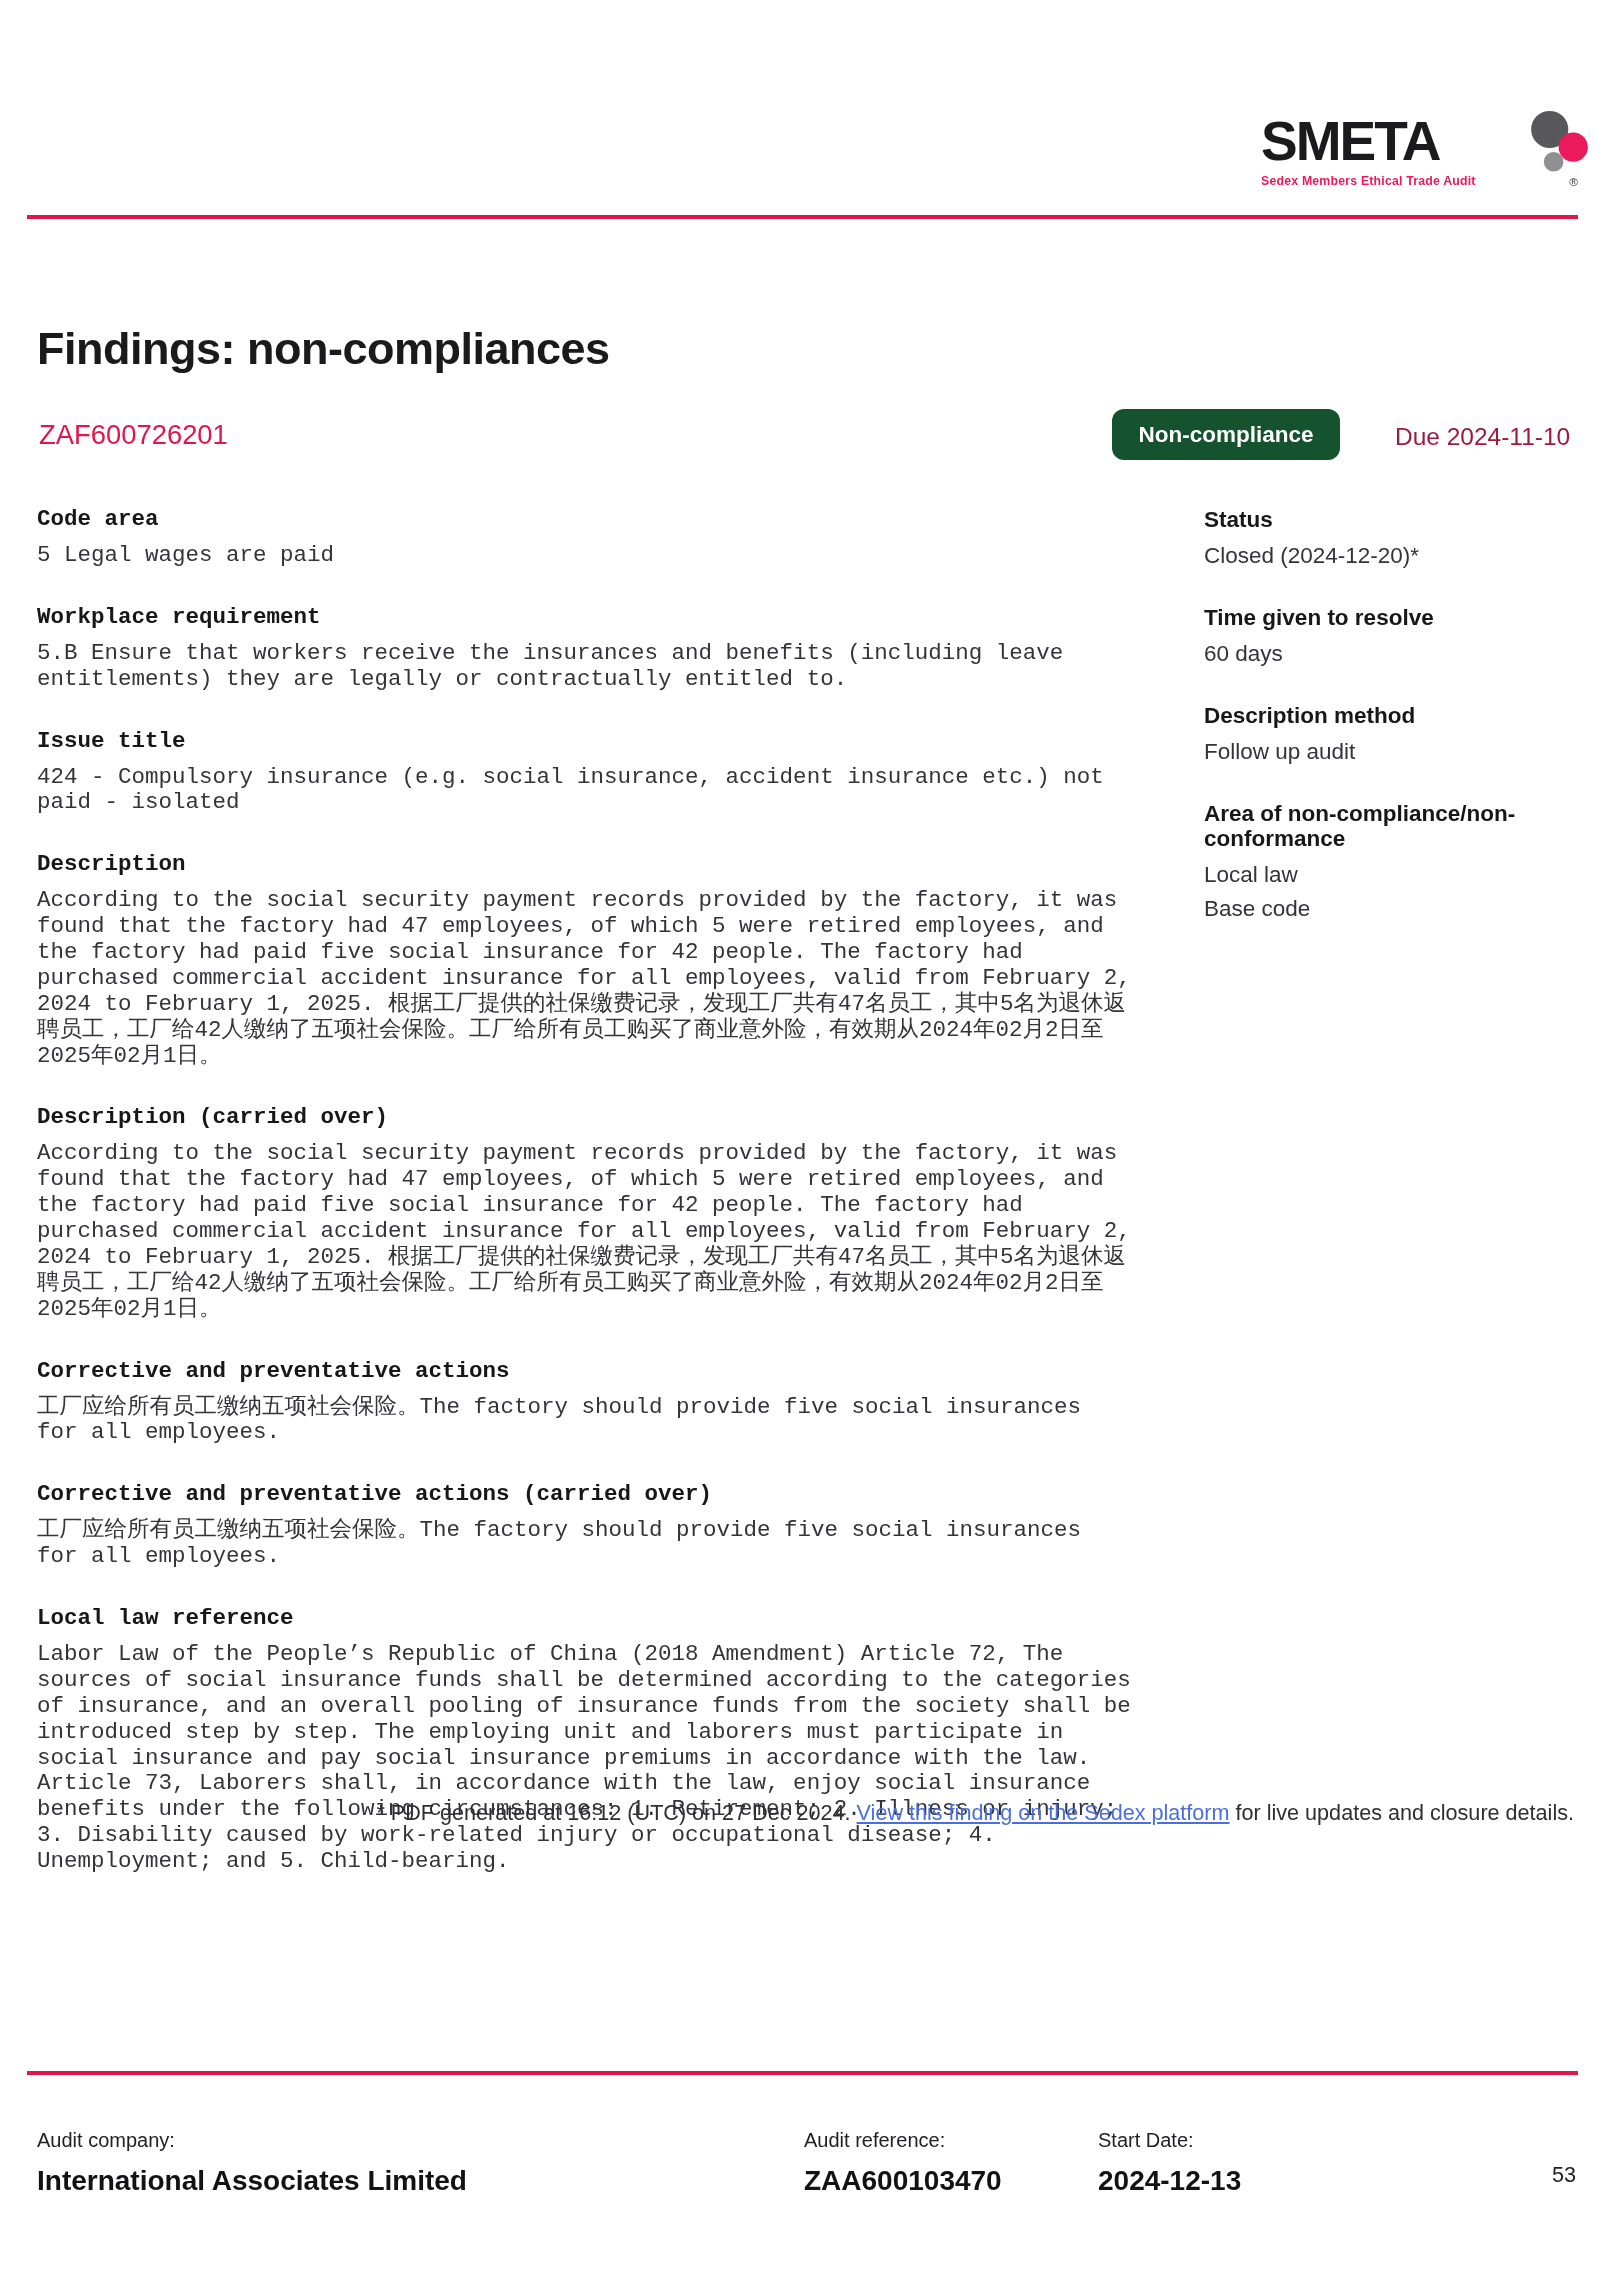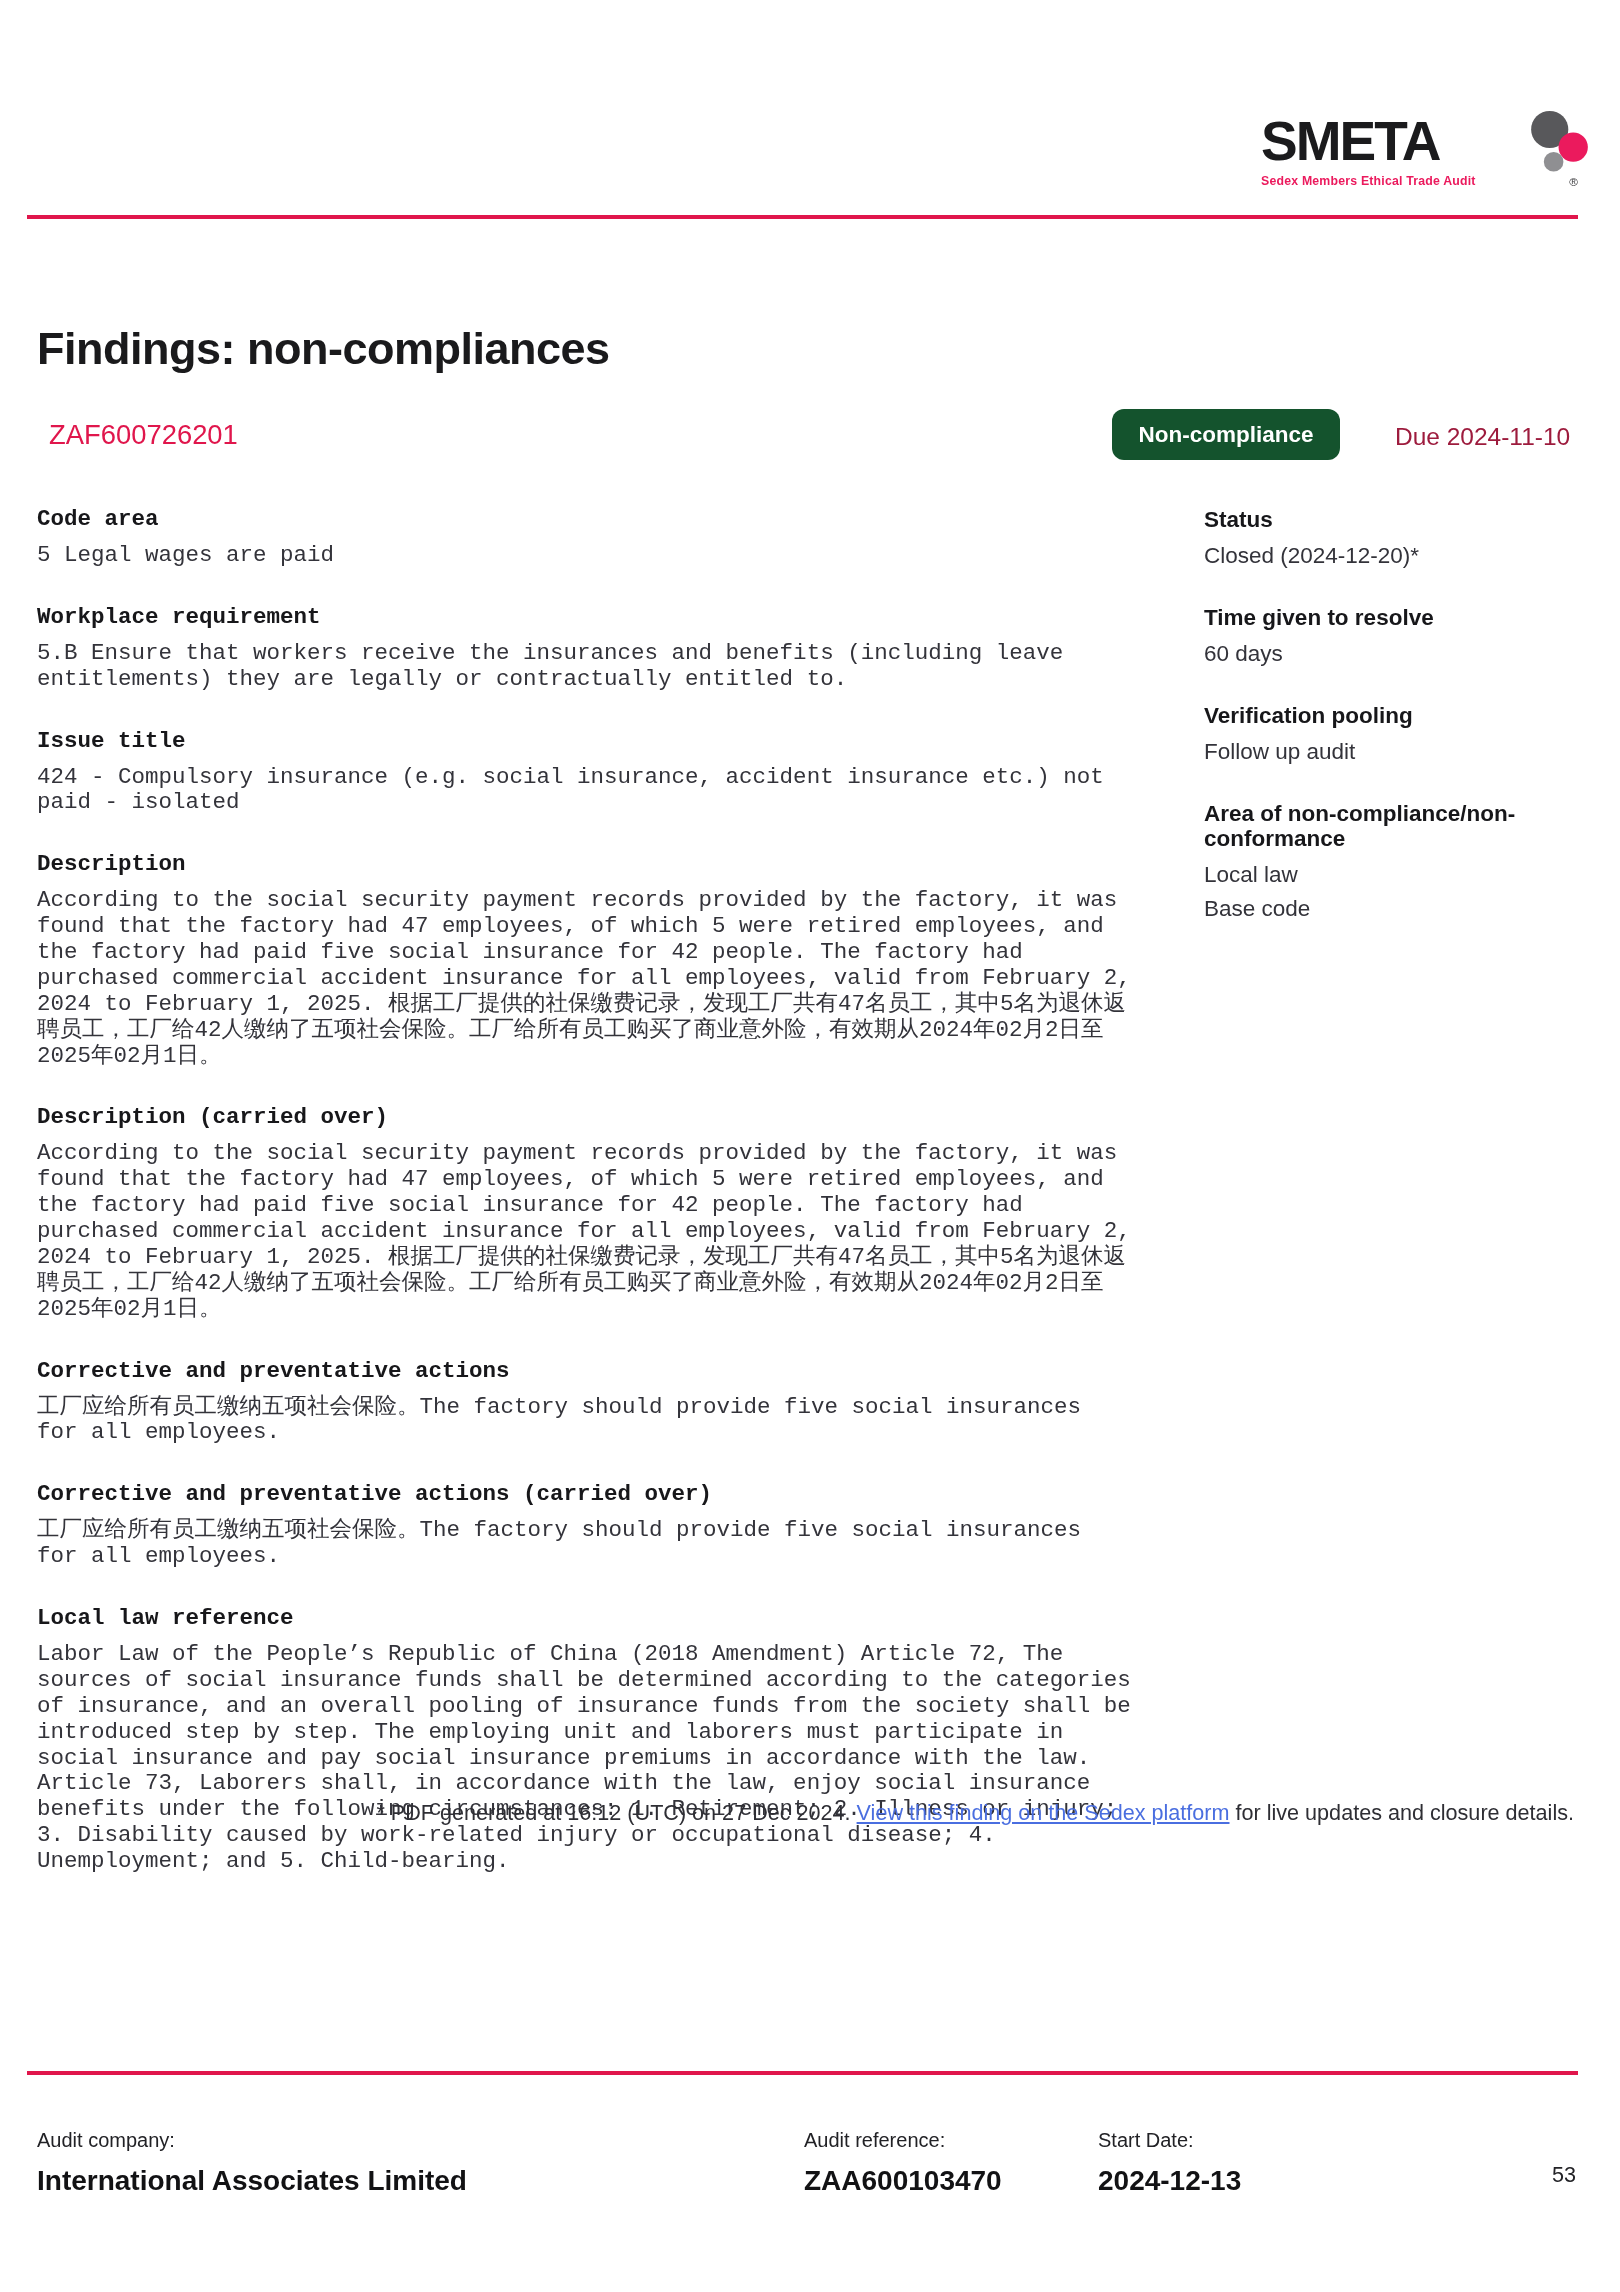--- a/index.html
+++ b/index.html
@@ -22,21 +22,21 @@
   
   .rule{position:absolute;left:27.4px;right:42px;height:3.9px;background:#E0164C;}
   .rule-top{top:215px;}
   .rule-bottom{top:2071px;}
   
   .page-title{
     position:absolute;top:294px;left:37px;
     font-size:45px;font-weight:700;color:#1a1a1c;letter-spacing:-0.5px;line-height:1.1;
   }
   .id-row{position:absolute;top:409px;left:37px;right:42px;height:53px;}
-  .finding-id{position:absolute;left:12px;top:9.8px;font-size:27.4px;color:#E0164C;}
+  .finding-id{position:absolute;left:2px;top:9.8px;font-size:27.4px;color:#E0164C;}
   .nc-badge{
     position:absolute;right:238px;top:0;height:51px;line-height:51px;
     background:#14532d;color:#ffffff;font-size:22.5px;font-weight:700;
     padding:0 26.5px;border-radius:12px;
   }
   .due-date{position:absolute;right:7.8px;top:13.7px;font-size:24.5px;color:#9D1B3D;}
   
   .col-left{position:absolute;top:507px;left:37px;width:1098px;font-family:Liberation Mono, monospace;}
   .col-right{position:absolute;top:507px;left:1204px;width:378px;}
   .sec{margin-bottom:36px;}
@@ -122,21 +122,21 @@
 <div class="col-right">
   <div class="sec">
     <h3>Status</h3>
     <p>Closed (2024-12-20)*</p>
   </div>
   <div class="sec">
     <h3>Time given to resolve</h3>
     <p>60 days</p>
   </div>
   <div class="sec">
-    <h3>Verification pooling</h3>
+    <h3>Description method</h3>
     <p>Follow up audit</p>
   </div>
   <div class="sec">
     <h3>Area of non-compliance/non-conformance</h3>
     <p>Local law</p>
     <p>Base code</p>
   </div>
 </div>
 
 <div class="note"><span>* PDF generated at 16:12 (UTC) on 27 Dec 2024. </span><a href="#">View this finding on the Sedex platform</a><span> for live updates and closure details.</span></div>

